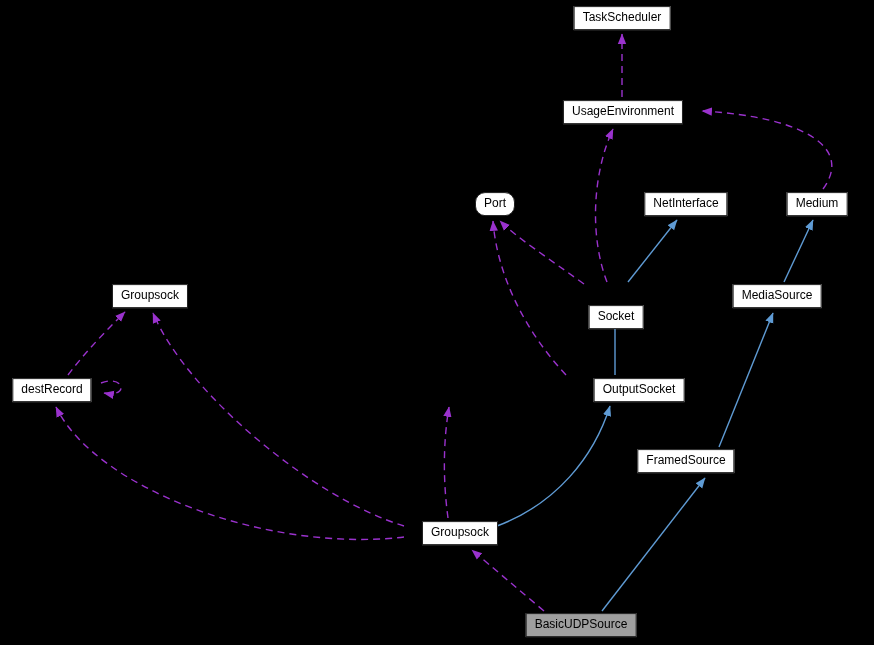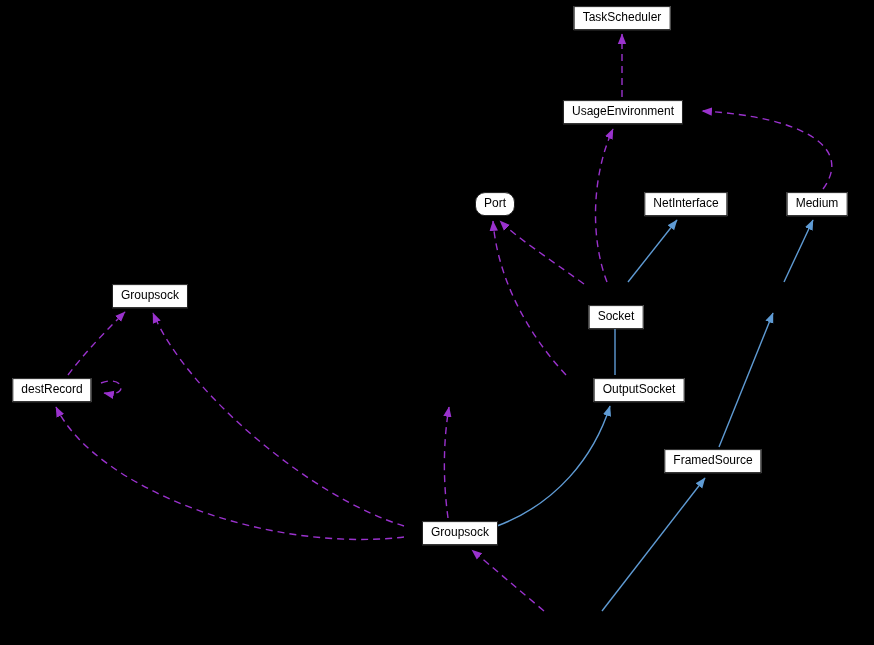--- a/index.html
+++ b/index.html
@@ -78,17 +78,19 @@
       <path d="M 101,383 C 124,374 130,398 104,393" class="edge dashed" stroke="#9a32cd" marker-end="url(#arrow-dashed)"></path>
       <path d="M 544,611 C 518,589 492,567 472,550" class="edge dashed" stroke="#9a32cd" marker-end="url(#arrow-dashed)"></path>
     </svg>
 <div class="node" style="left: 622px; top: 18px;">TaskScheduler</div>
     <div class="node" style="left: 623px; top: 112px;">UsageEnvironment</div>
     <div class="node" style="left: 495px; top: 204px; border-radius: 10px;">Port</div>
     <div class="node" style="left: 686px; top: 204px;">NetInterface</div>
     <div class="node" style="left: 817px; top: 204px;">Medium</div>
     <div class="node" style="left: 150px; top: 296px;">Groupsock</div>
     <div class="node" style="left: 616px; top: 296px; margin-top: 21px;">Socket</div>
+    <div class="node" style="left: 777px; top: 296px;">MediaSource</div>
     <div class="node" style="left: 52px; top: 390px;">destRecord</div>
     <div class="node" style="left: 639px; top: 390px;">OutputSocket</div>
-    <div class="node" style="left: 713px; top: 461px;">FramedSource</div>
+    <div class="node" style="left: 686px; top: 461px;">FramedSource</div>
     <div class="node" style="left: 460px; top: 533px; text-align: right;">Groupsock</div>
+    <div class="node highlighted" style="left: 581px; top: 625px;">BasicUDPSource</div>
   </div>
 
 </body></html>

